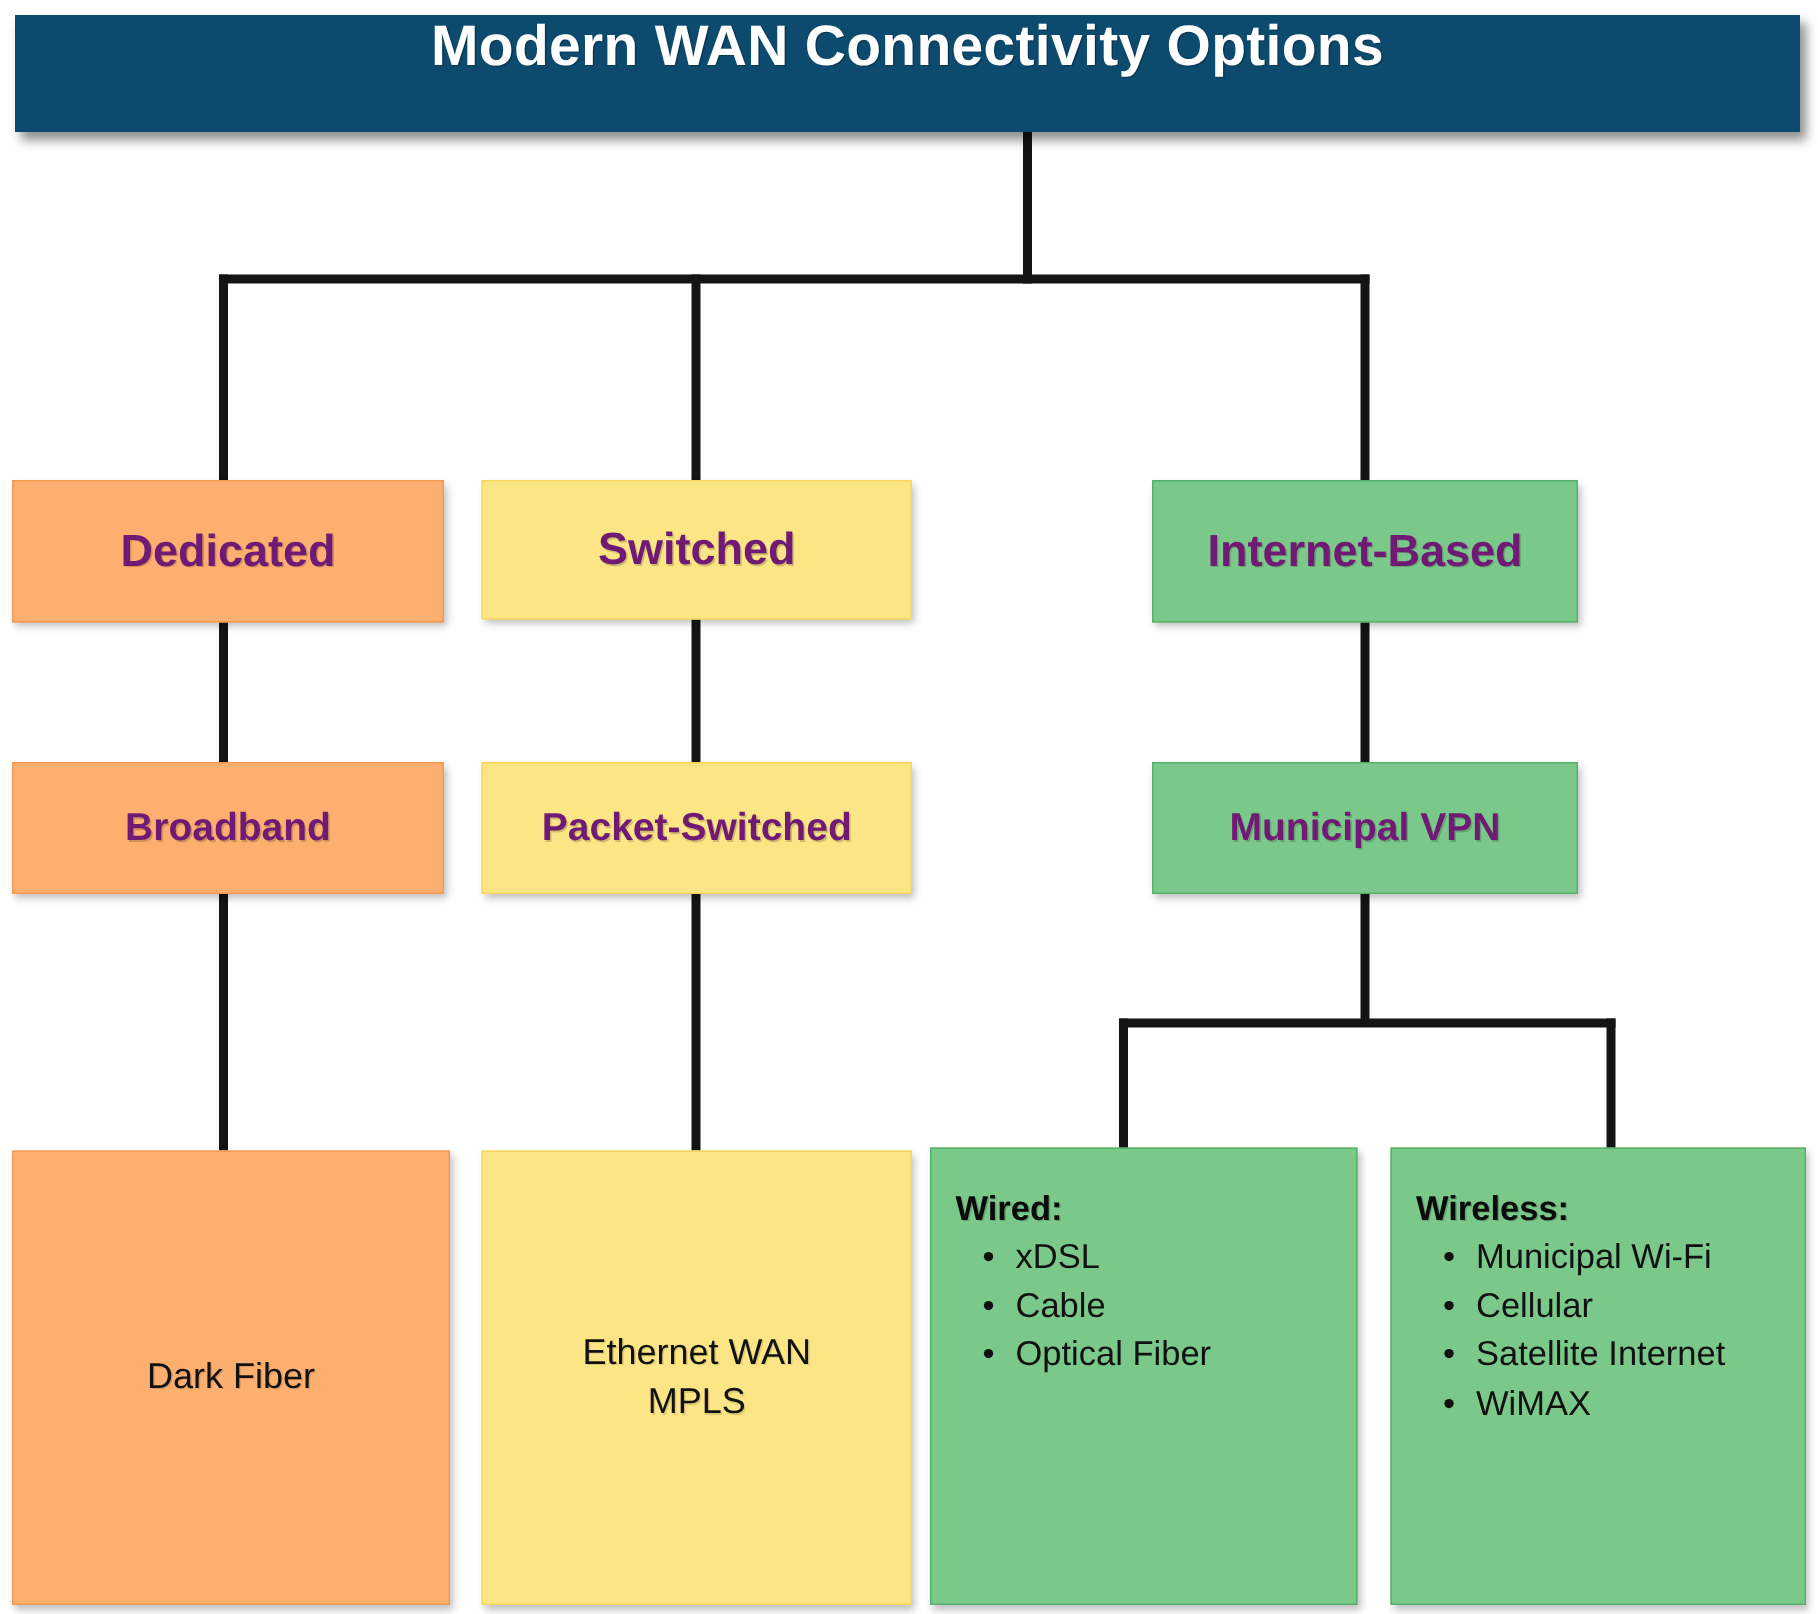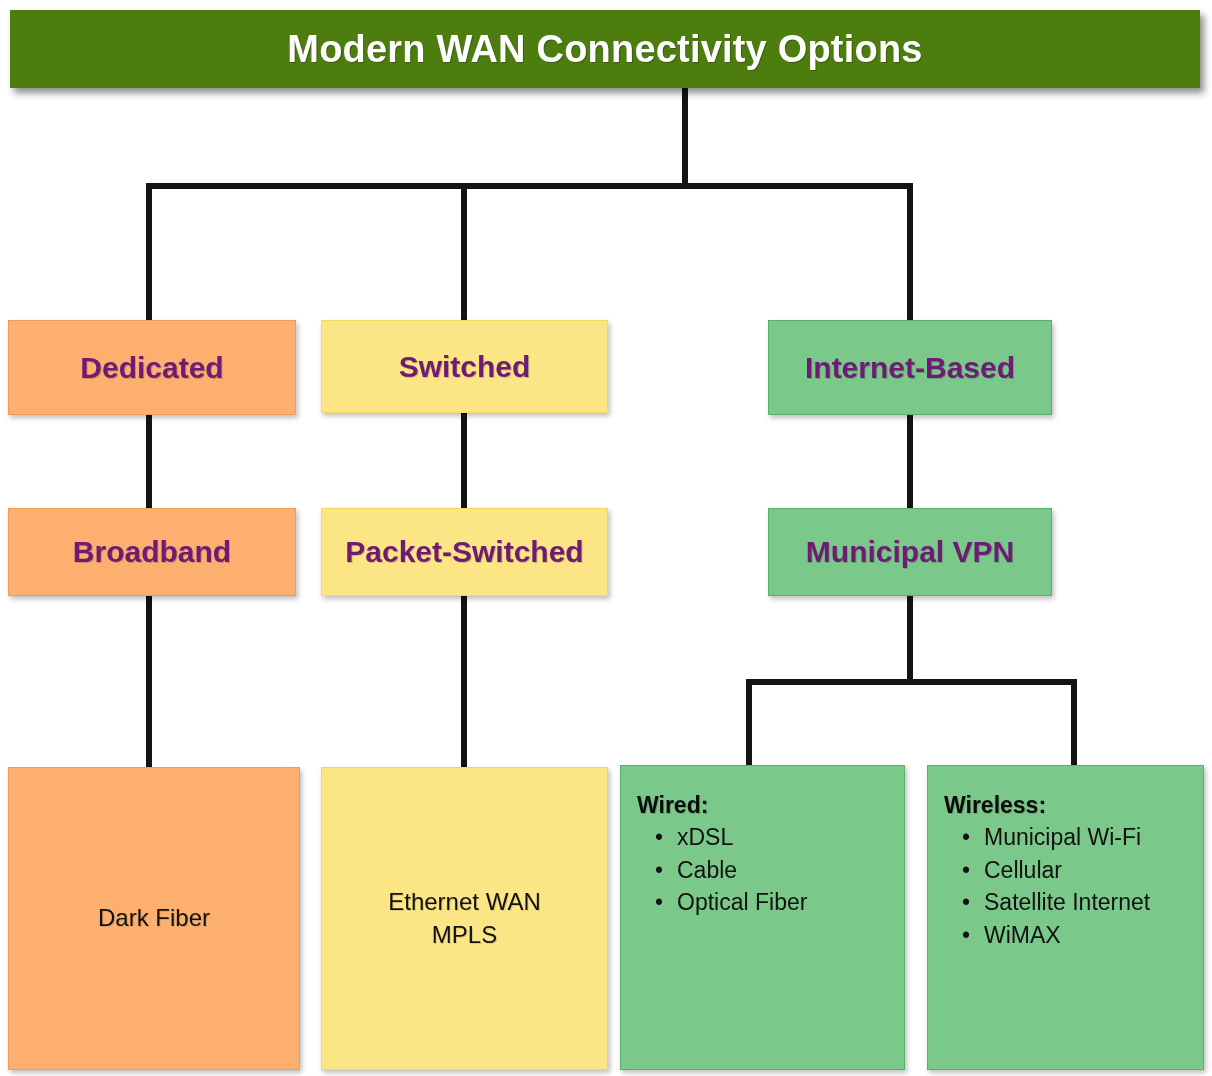--- a/index.html
+++ b/index.html
@@ -28,24 +28,23 @@
   .vline { width: 6px; }
   .hline { height: 6px; }
 
   
   .title-bar {
     position: absolute;
     left: 10px;
     top: 10px;
     width: 1190px;
     height: 78px;
-    background: #4d7c0f;
+    background: #0c4a6e;
     box-shadow: 4px 5px 7px rgba(0,0,0,0.45);
     display: flex;
-    align-items: center;
     justify-content: center;
     z-index: 3;
   }
   .title-text {
     color: #ffffff;
     font-size: 38px;
     font-weight: bold;
     letter-spacing: 0.2px;
     font-stretch: condensed;
     text-shadow: 1px 1px 0 rgba(0,0,0,0.25);
@@ -69,21 +68,21 @@
 
   .node-label {
     color: #701a75;
     font-size: 30px;
     font-weight: bold;
     font-stretch: condensed;
     line-height: 1.12;
     text-shadow: 1px 1px 0 rgba(0,0,0,0.18);
     white-space: nowrap;
   }
-  .node-label.small { font-size: 30px; }
+  .node-label.small { font-size: 26px; }
 
   .node.leaf { align-items: center; }
   .leaf-label {
     color: #111111;
     font-size: 24px;
     font-weight: normal;
     line-height: 1.35;
     text-shadow: 1px 1px 0 rgba(0,0,0,0.12);
   }
 

